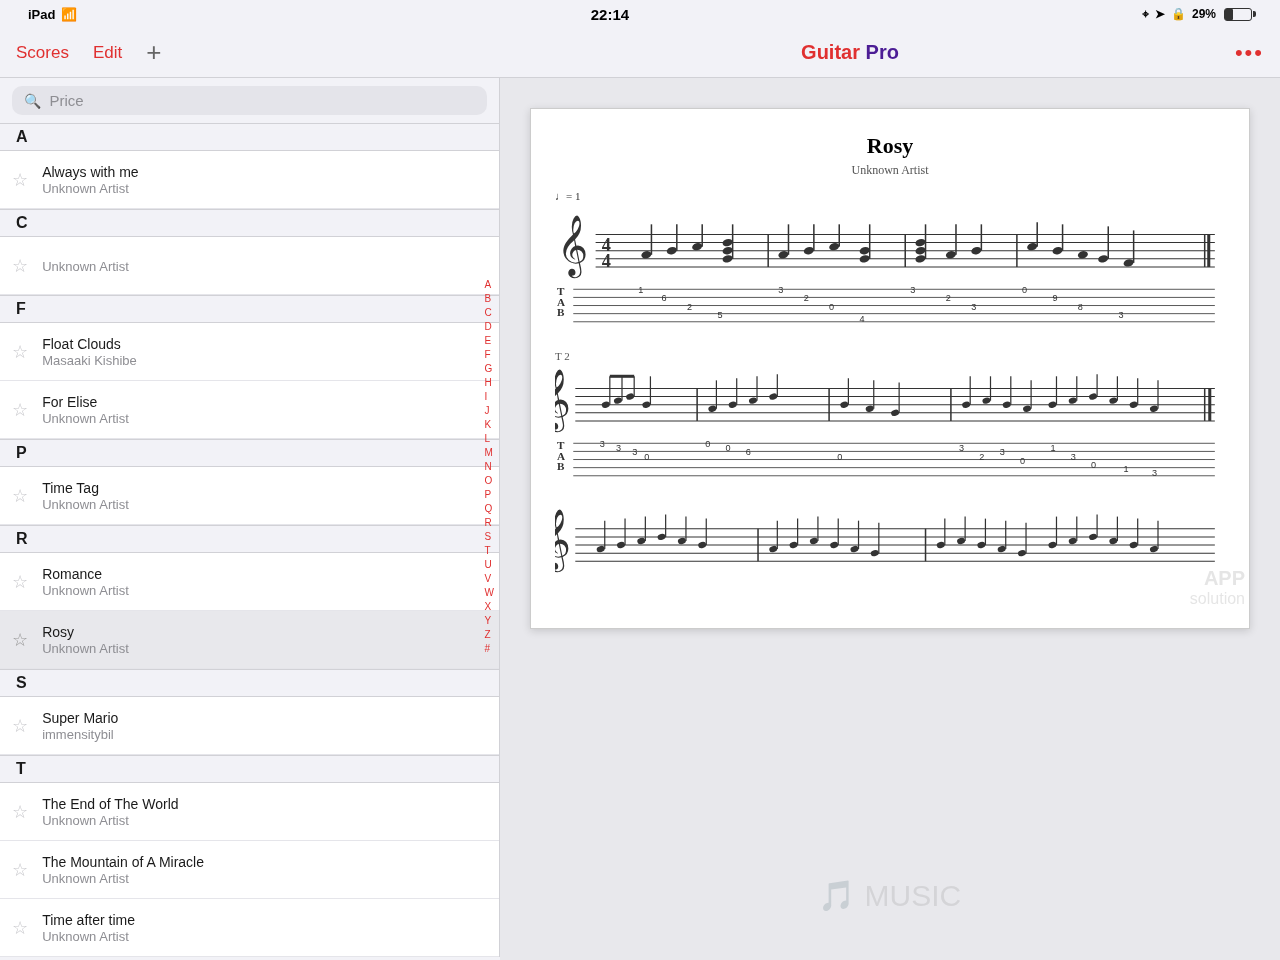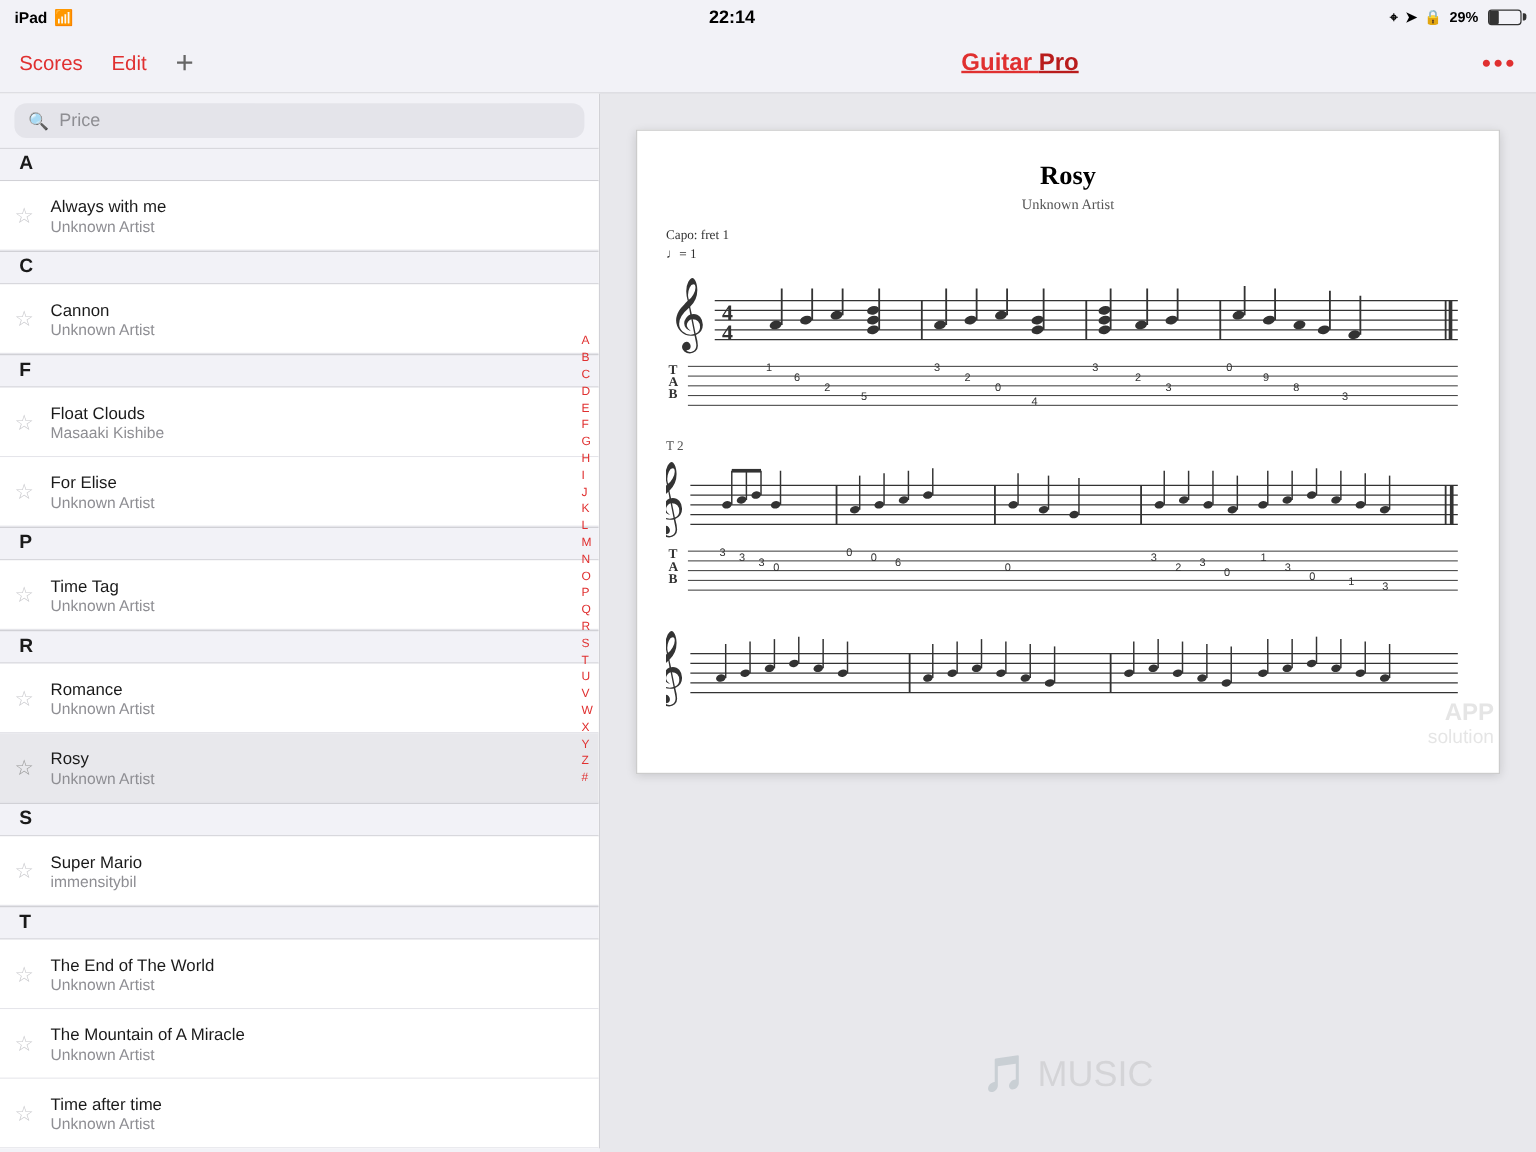--- a/index.html
+++ b/index.html
@@ -9,21 +9,21 @@
       overflow: hidden;
       font-family: -apple-system, 'Helvetica Neue', Arial, sans-serif;
       background: #f2f2f7;
     }
 
     
     .status-bar {
       display: flex;
       justify-content: space-between;
       align-items: center;
-      padding: 4px 12px;
+      padding: 4px 28px;
       background: #f2f2f7;
       height: 28px;
       font-size: 13px;
       font-weight: 600;
     }
     .status-left { display: flex; align-items: center; gap: 6px; }
     .status-right { display: flex; align-items: center; gap: 6px; font-size: 12px; }
     .wifi-icon { font-size: 13px; }
     .battery-bar {
       display: inline-block;
@@ -87,21 +87,20 @@
       background: none;
       border: none;
     }
     .toolbar-title {
       font-size: 20px;
       font-weight: 600;
       color: #1a1a1a;
     }
     .toolbar-title span {
       color: #e03030;
-      text-decoration: underline;
     }
     .add-btn {
       font-size: 26px;
       color: #666;
       font-weight: 300;
       cursor: pointer;
       background: none;
       border: none;
     }
     .more-btn {
@@ -319,21 +318,21 @@
 </div>
 
 <div class="toolbar">
   <div class="toolbar-left">
     <button class="toolbar-btn">Scores</button>
     <button class="toolbar-btn">Edit</button>
     <button class="add-btn">+</button>
   </div>
   <div class="toolbar-center">
     <span class="toolbar-title">
-      <span>Guitar </span><span style="color:#b91c1c;">Pro</span>
+      <span>Guitar </span><span style="color:#4c1d95;">Pro</span>
     </span>
   </div>
   <div class="toolbar-right">
     <span class="more-btn">•••</span>
   </div>
 </div>
 
 <div class="main-container">
 
   <div class="left-panel-wrapper">
@@ -354,21 +353,20 @@
           <div class="song-info">
             <div class="song-title">Always with me</div>
             <div class="song-artist">Unknown Artist</div>
           </div>
         </div>
 
         <div class="section-header">C</div>
         <div class="song-item">
           <span class="star-icon">☆</span>
           <div class="song-info">
-            <div class="song-title">Cannon</div>
             <div class="song-artist">Unknown Artist</div>
           </div>
         </div>
 
         <div class="section-header">F</div>
         <div class="song-item">
           <span class="star-icon">☆</span>
           <div class="song-info">
             <div class="song-title">Float Clouds</div>
             <div class="song-artist">Masaaki Kishibe</div>
@@ -471,21 +469,20 @@
       <span>Z</span>
       <span>#</span>
     </div>
   </div>
 
   <div class="right-panel">
     <div class="score-preview">
 
       <div class="score-title">Rosy</div>
       <div class="score-artist">Unknown Artist</div>
-      <div class="score-meta">Capo: fret 1</div>
       <div class="score-tempo">♩= 1</div>
 
       <div class="notation-section">
         <svg class="notation-svg" viewBox="0 0 660 110" xmlns="http://www.w3.org/2000/svg">
 
           <line x1="40" y1="20" x2="650" y2="20" stroke="#333" stroke-width="1"></line>
           <line x1="40" y1="28" x2="650" y2="28" stroke="#333" stroke-width="1"></line>
           <line x1="40" y1="36" x2="650" y2="36" stroke="#333" stroke-width="1"></line>
           <line x1="40" y1="44" x2="650" y2="44" stroke="#333" stroke-width="1"></line>
           <line x1="40" y1="52" x2="650" y2="52" stroke="#333" stroke-width="1"></line>

